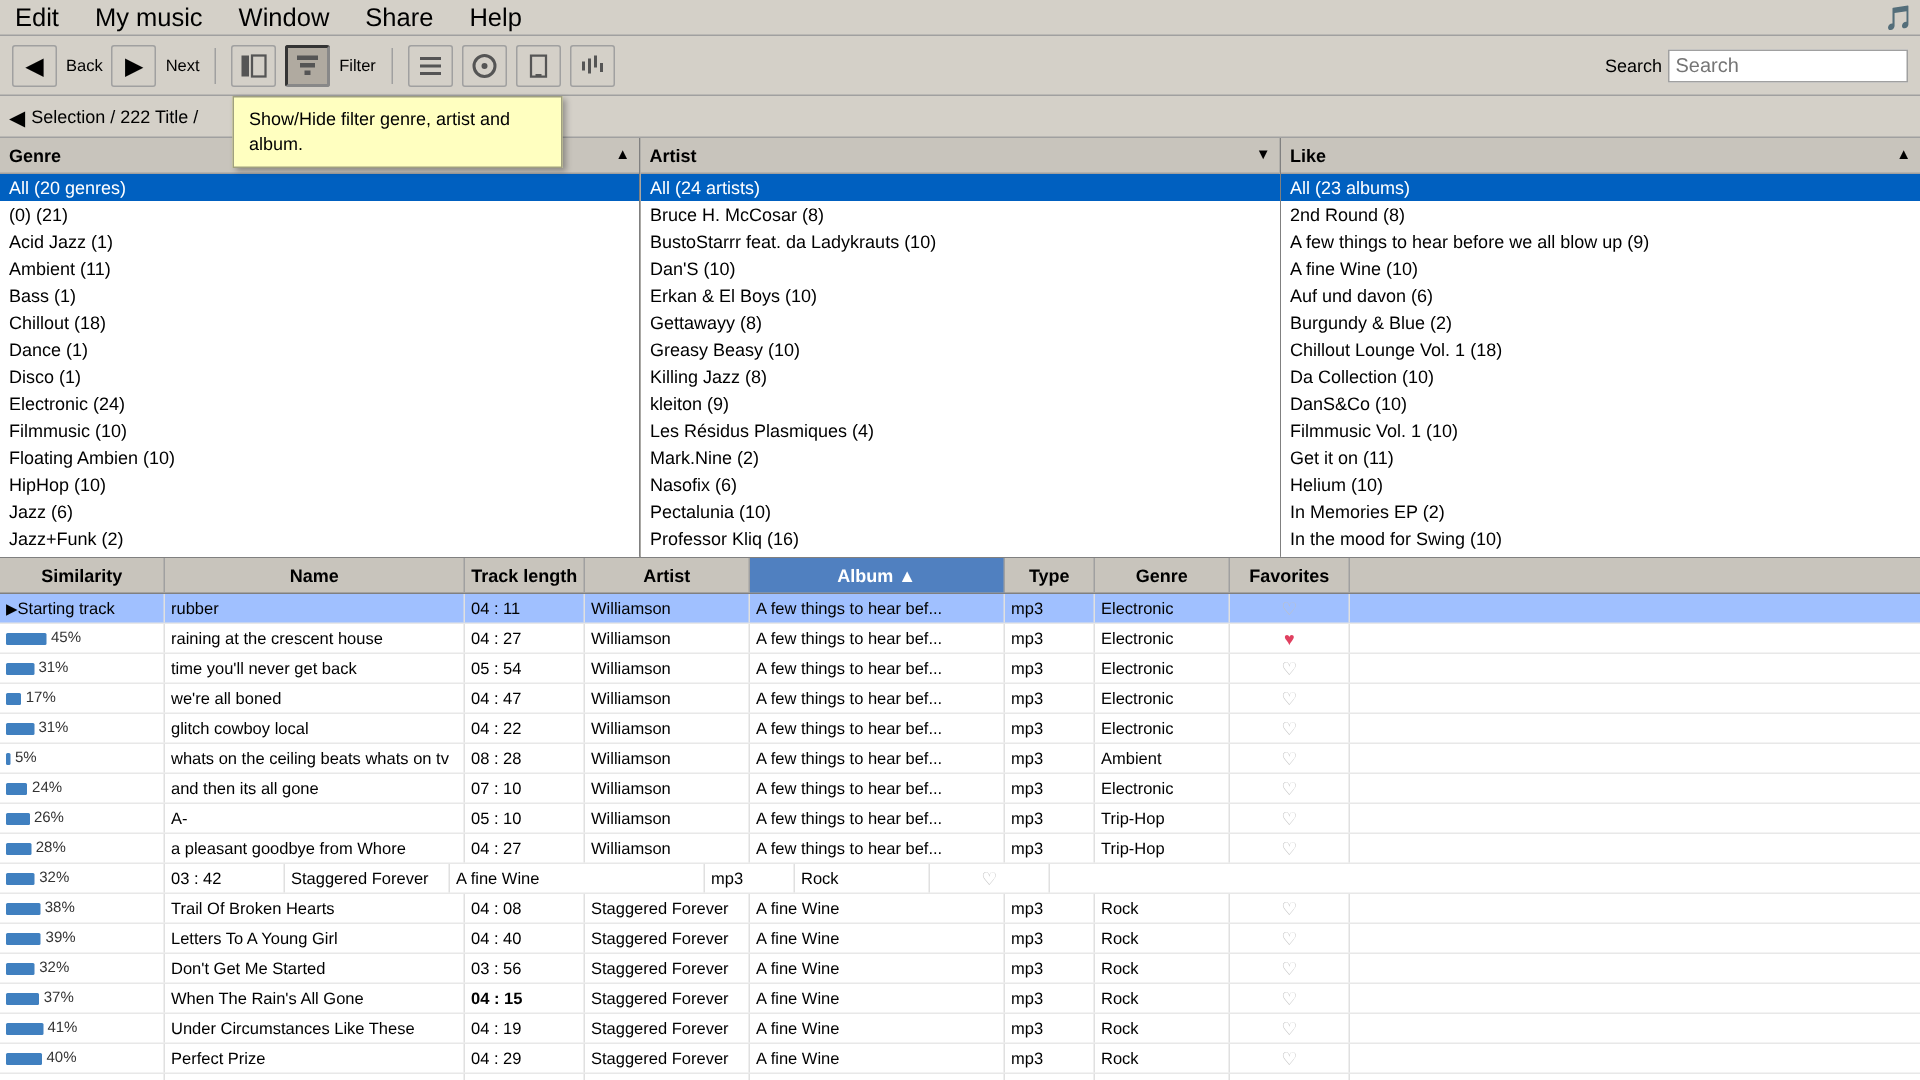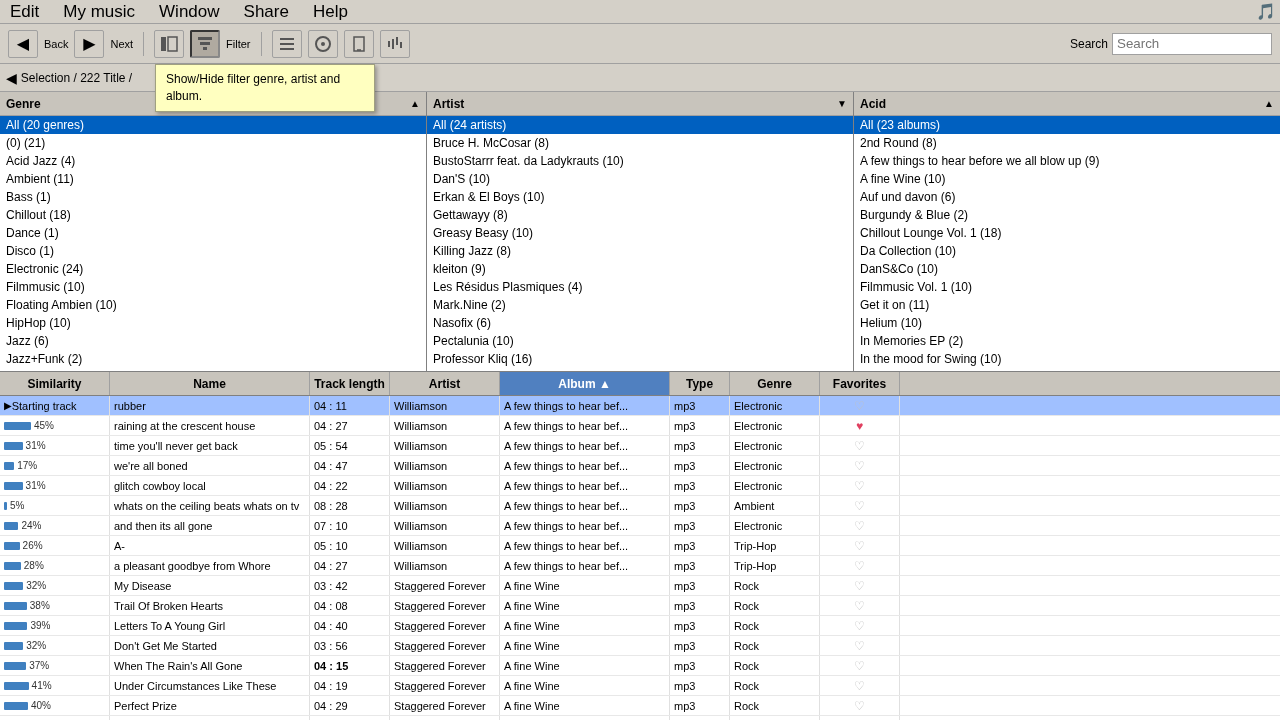--- a/index.html
+++ b/index.html
@@ -145,21 +145,21 @@
   <div class="filter-panels">
 
     <div class="filter-panel">
       <div class="filter-header">
         <span>Genre</span>
         <span class="filter-header-arrow">▲</span>
       </div>
       <div class="filter-list" id="genre-list">
       <div class="filter-item selected">All (20 genres)</div>
           <div class="filter-item">(0)  (21)</div>
-          <div class="filter-item">Acid Jazz  (4)</div>
+          <div class="filter-item">Acid Jazz  (1)</div>
           <div class="filter-item">Ambient  (11)</div>
           <div class="filter-item">Bass  (1)</div>
           <div class="filter-item">Chillout  (18)</div>
           <div class="filter-item">Dance  (1)</div>
           <div class="filter-item">Disco  (1)</div>
           <div class="filter-item">Electronic  (24)</div>
           <div class="filter-item">Filmmusic  (10)</div>
           <div class="filter-item">Floating Ambien  (10)</div>
           <div class="filter-item">HipHop  (10)</div>
           <div class="filter-item">Jazz  (6)</div>
@@ -187,21 +187,21 @@
           <div class="filter-item">Mark.Nine  (2)</div>
           <div class="filter-item">Nasofix  (6)</div>
           <div class="filter-item">Pectalunia  (10)</div>
           <div class="filter-item">Professor Kliq  (16)</div>
           <div class="filter-item">Richard R. Hepersson  (10)</div>
         </div>
     </div>
 
     <div class="filter-panel">
       <div class="filter-header">
-        <span>Acid</span>
+        <span>Like</span>
         <span class="filter-header-arrow">▲</span>
       </div>
       <div class="filter-list" id="album-list">
       <div class="filter-item selected">All (23 albums)</div>
           <div class="filter-item">2nd Round  (8)</div>
           <div class="filter-item">A few things to hear before we all blow up  (9)</div>
           <div class="filter-item">A fine Wine  (10)</div>
           <div class="filter-item">Auf und davon  (6)</div>
           <div class="filter-item">Burgundy &amp; Blue  (2)</div>
           <div class="filter-item">Chillout Lounge Vol. 1  (18)</div>
@@ -381,21 +381,20 @@
             <span class="heart">♡</span>
           </div>
         </div>
         <div class="track-row">
           <div class="track-cell" style="width: 110px; min-width: 110px;">
             <div class="sim-bar-container">
               <div class="sim-bar" style="width: 19.2px;"></div>
               <span class="sim-pct">32%</span>
             </div>
           </div>
-          <div class="track-cell" style="width: 200px; min-width: 200px;">My Disease</div>
           <div class="track-cell" style="width: 80px; min-width: 80px;">03 : 42</div>
           <div class="track-cell" style="width: 110px; min-width: 110px;">Staggered Forever</div>
           <div class="track-cell" style="width: 170px; min-width: 170px;">A fine Wine</div>
           <div class="track-cell" style="width: 60px; min-width: 60px;">mp3</div>
           <div class="track-cell" style="width: 90px; min-width: 90px;">Rock</div>
           <div class="track-cell" style="width: 80px; min-width: 80px; justify-content: center;">
             <span class="heart">♡</span>
           </div>
         </div>
         <div class="track-row">

